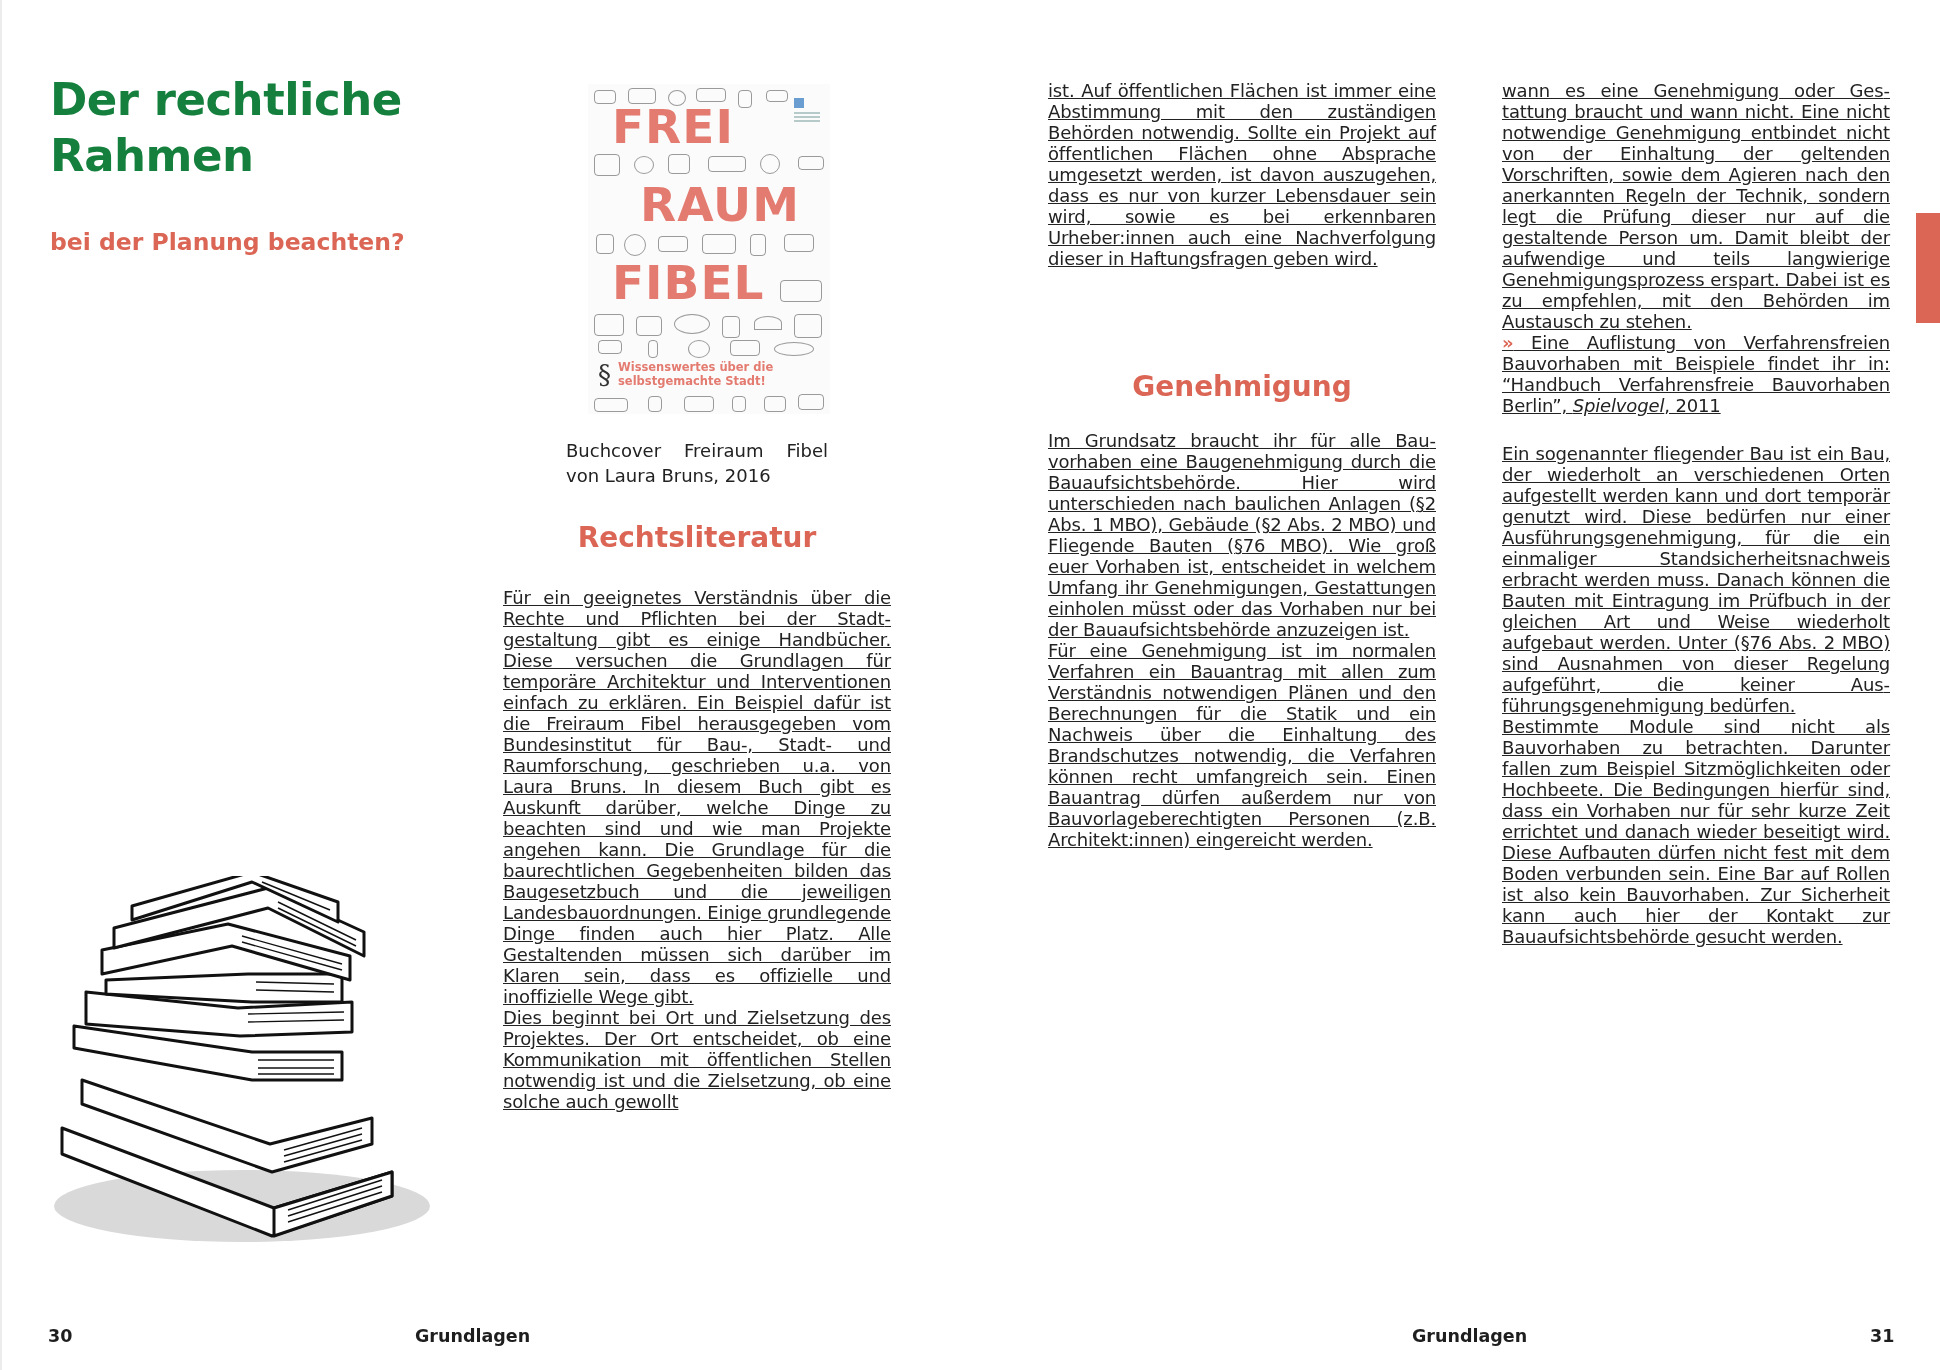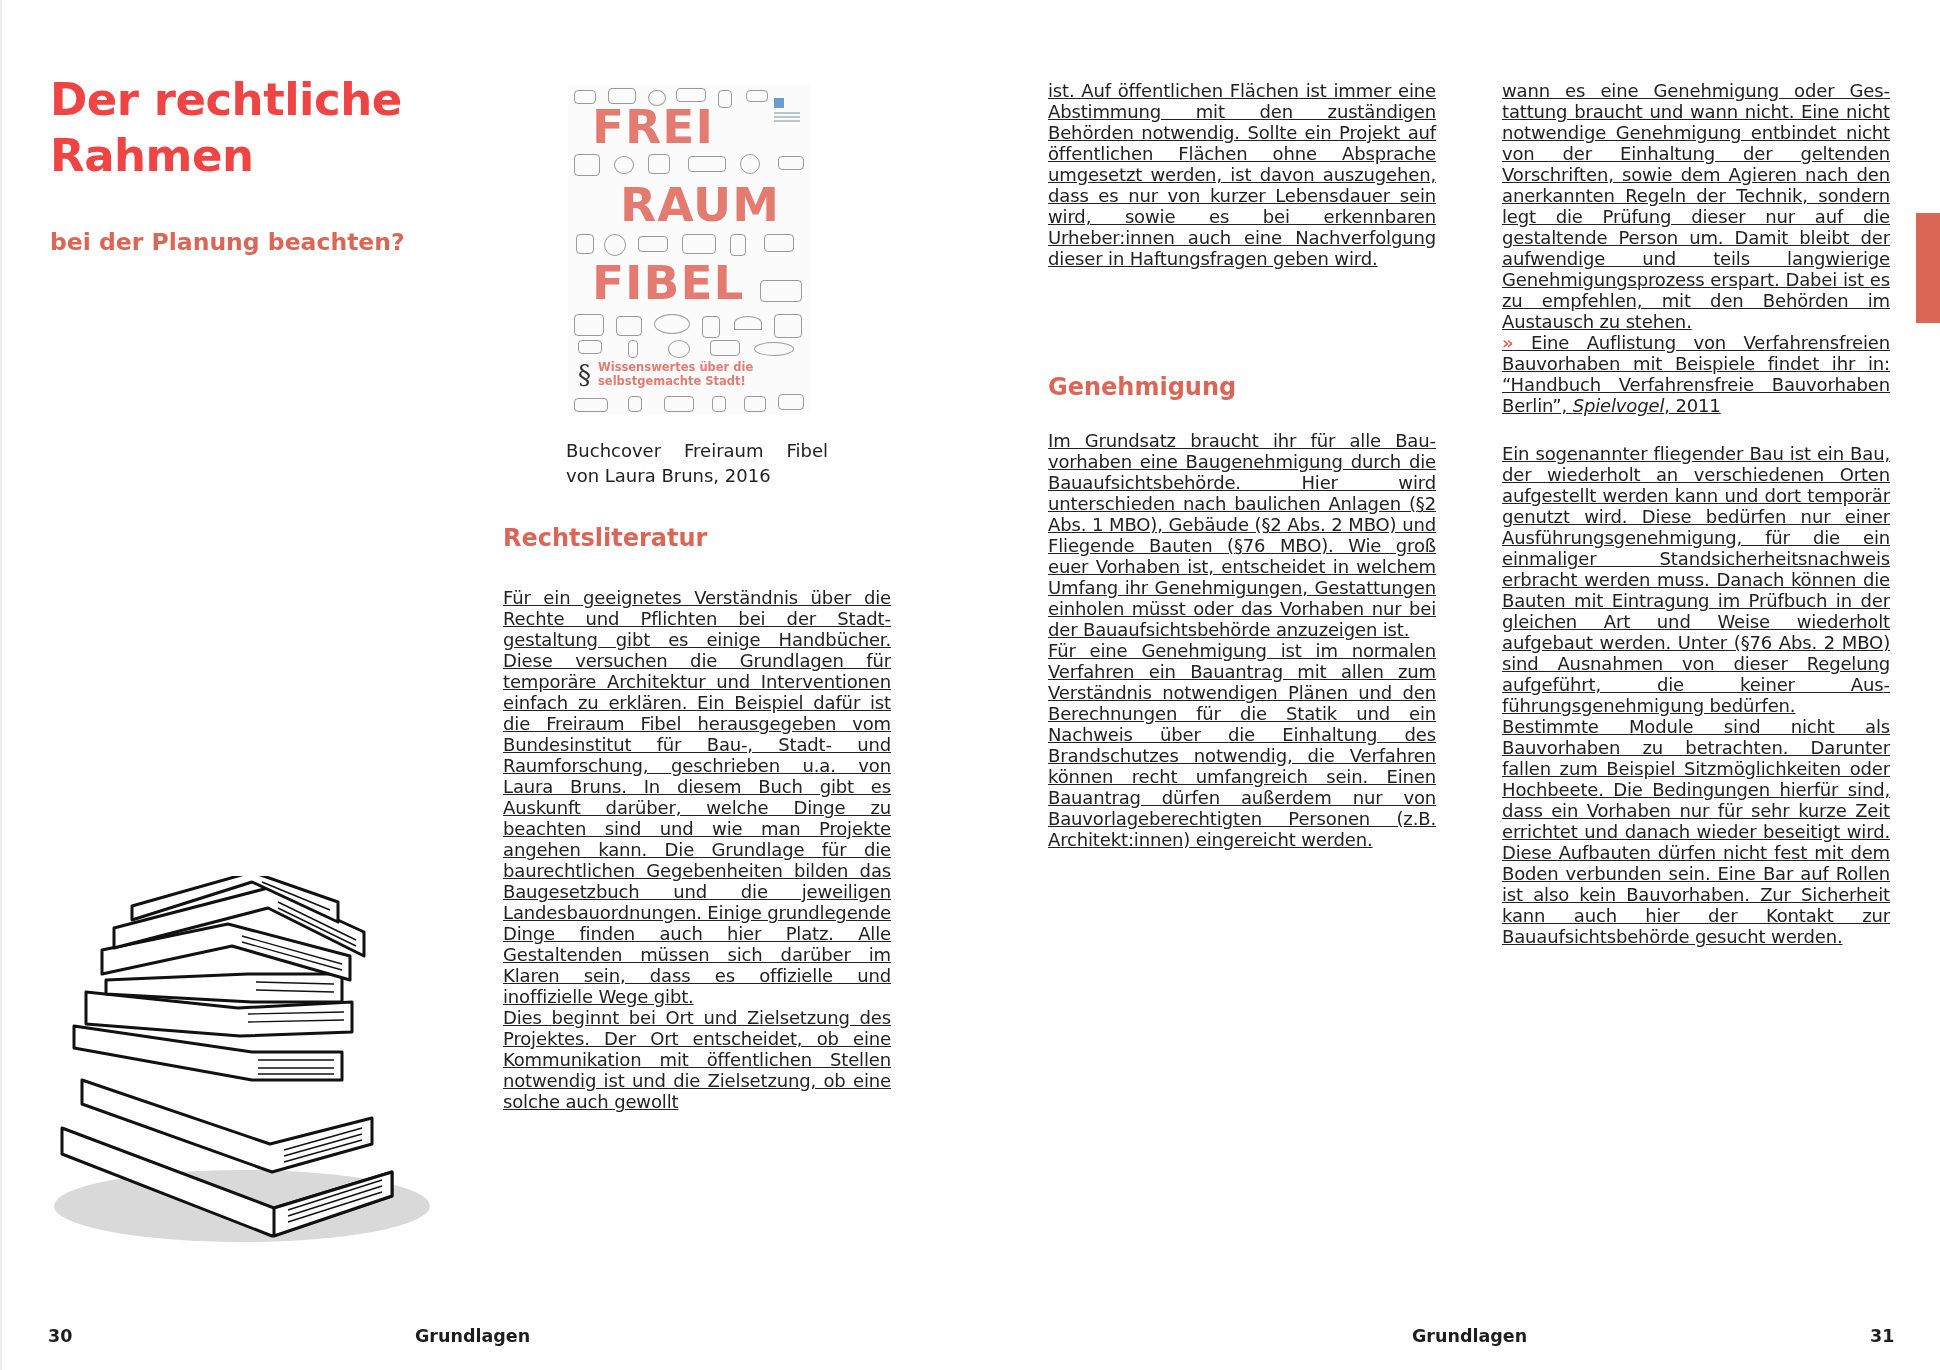--- a/index.html
+++ b/index.html
@@ -3,39 +3,39 @@
   <meta charset="utf-8">
   <style>
     * { box-sizing: border-box; margin: 0; padding: 0; }
     html, body { width: 1940px; height: 1370px; background: #ffffff; overflow: hidden; }
     body { position: relative; font-family: "DejaVu Sans", sans-serif; color: #1e1e1e; }
 
     .page-edge-left { position: absolute; left: 0; top: 0; width: 2px; height: 1370px; background: #ececec; }
 
     .title { position: absolute; left: 50px; top: 72px; width: 440px;
       font-family: "DejaVu Sans", sans-serif; font-weight: 700; font-size: 45px; line-height: 56px;
-      color: #ef4444; letter-spacing: -0.5px; }
+      color: #15803d; letter-spacing: -0.5px; }
     .subtitle { position: absolute; left: 50px; top: 196px; width: 440px;
       font-family: "DejaVu Sans", sans-serif; font-weight: 700; font-size: 23.5px; line-height: 31px;
       color: #dc6655; }
 
     .col { position: absolute; font-family: "DejaVu Sans", sans-serif; font-size: 18px; line-height: 21px;
       color: #222222; text-align: justify; hyphens: manual; letter-spacing: -0.15px; text-decoration: underline; }
     .col p { margin: 0; }
     .col .gap { height: 26.8px; }
     .col-1 { left: 503px; top: 587px; width: 388px; }
     .col-2 { left: 1048px; top: 80px; width: 388px; }
     .col-3 { left: 1502px; top: 80px; width: 388px; }
 
     .section-head { position: absolute; font-family: "DejaVu Sans", sans-serif; font-weight: 700;
-      font-size: 24px; line-height: 28px; color: #dc6655; text-align: left; }
+      font-size: 28px; line-height: 28px; color: #dc6655; text-align: center; }
     .head-rechts { left: 503px; top: 524px; width: 388px; }
     .head-genehm { left: 1048px; top: 373px; width: 388px; }
 
-    .cover { position: absolute; left: 568px; top: 84px; width: 242px; height: 330px; background: #fbfbfb; overflow: hidden; }
+    .cover { position: absolute; left: 588px; top: 84px; width: 242px; height: 330px; background: #fbfbfb; overflow: hidden; }
     .cover .doodle { position: absolute; border: 1.6px solid #4a4a4a; border-radius: 4px; opacity: 0.55; }
     .cover .big { position: absolute; left: 26px; font-family: "DejaVu Sans", sans-serif; font-weight: 700;
       color: #e47b70; font-size: 47px; letter-spacing: 1px; line-height: 50px; }
     .cover .b1 { top: 18px; left: 24px; }
     .cover .b2 { top: 96px; left: 52px; }
     .cover .b3 { top: 174px; left: 24px; }
     .cover .tag { position: absolute; left: 30px; top: 276px; width: 200px; font-family: "DejaVu Sans", sans-serif;
       font-weight: 700; font-size: 11.5px; line-height: 14px; color: #e47b70; }
     .cover .para { position: absolute; left: 10px; top: 276px; font-family: "DejaVu Serif", serif; font-size: 26px;
       line-height: 28px; color: #333; }

